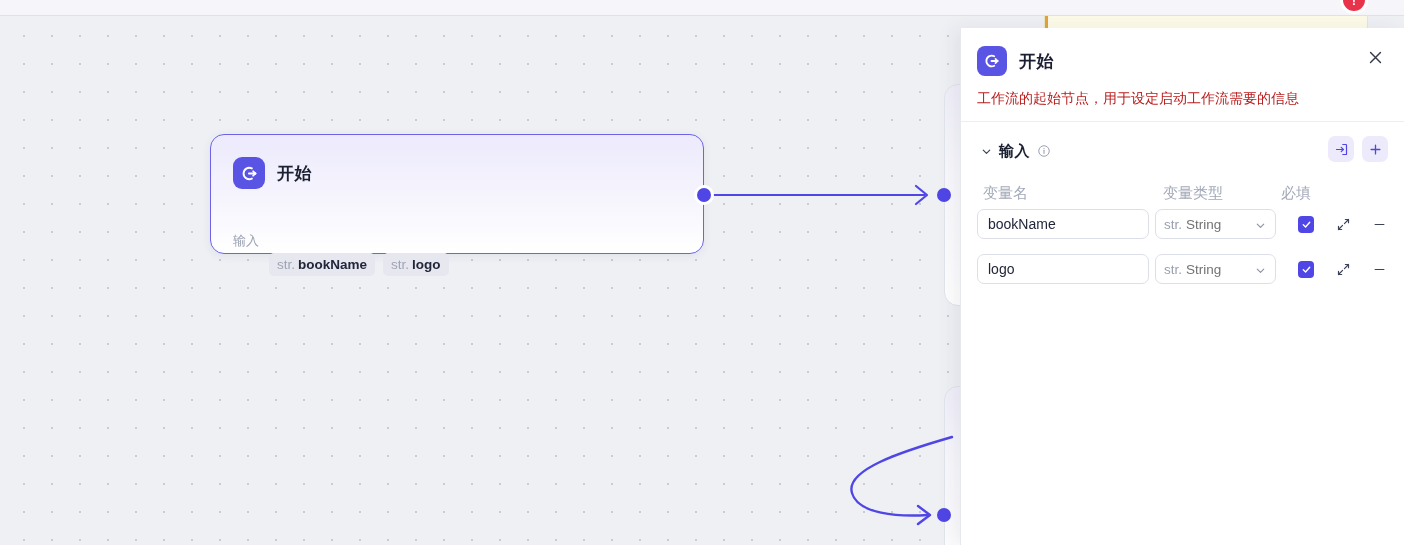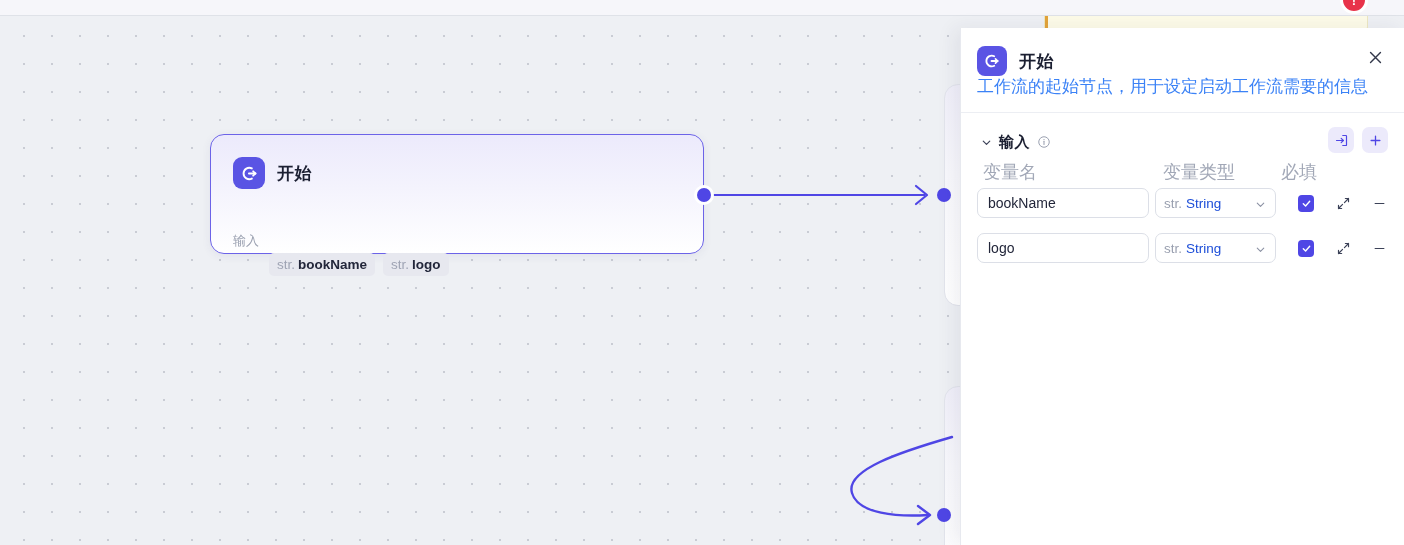--- a/index.html
+++ b/index.html
@@ -95,51 +95,51 @@
   .ph-row{display:flex;align-items:center;gap:12px;}
   .ph-icon{
     width:30px;height:30px;border-radius:8px;background:#5a54e4;
     display:flex;align-items:center;justify-content:center;flex:none;
   }
   .ph-title{font-size:17px;font-weight:700;color:#1b1f31;letter-spacing:.5px;}
   #panel-close{
     position:absolute;right:16px;top:16px;width:26px;height:26px;
     display:flex;align-items:center;justify-content:center;cursor:pointer;
   }
-  .ph-desc{margin-top:0;font-size:17px;color:#3b82f6;line-height:1.3;}
+  .ph-desc{margin-top:13px;font-size:14px;color:#b91c1c;line-height:1.3;}
 
   #section-input{padding:12px 16px 0 16px;}
   .sec-head{display:flex;align-items:center;height:34px;position:relative;}
   .sec-caret{width:18px;display:flex;align-items:center;justify-content:center;cursor:pointer;}
   .sec-title{font-size:15px;font-weight:700;color:#1b1f31;margin-left:4px;letter-spacing:.5px;}
   .sec-info{margin-left:7px;display:flex;align-items:center;cursor:pointer;}
   .sec-actions{position:absolute;right:0;top:2px;display:flex;gap:8px;}
   .sq-btn{
     width:26px;height:26px;border-radius:7px;background:#eceafb;
     display:flex;align-items:center;justify-content:center;cursor:pointer;
   }
 
-  .tbl-head{display:flex;align-items:center;height:26px;margin-top:0;font-size:18px;color:#a2a8b7;}
+  .tbl-head{display:flex;align-items:center;height:26px;margin-top:12px;font-size:15px;color:#a2a8b7;}
   .col-name{width:180px;padding-left:6px;}
   .col-type{width:118px;}
   .col-req{width:60px;}
 
   .tbl-row{display:flex;align-items:center;height:36px;margin-bottom:9px;}
   .inp{
     width:174px;height:30px;border:1px solid #dcdfe7;border-radius:7px;
     box-sizing:border-box;display:flex;align-items:center;padding:0 10px;
     font-size:14px;color:#22263a;background:#fff;
   }
   .sel{
     width:122px;height:30px;border:1px solid #dcdfe7;border-radius:7px;
     box-sizing:border-box;display:flex;align-items:center;padding:0 8px;
     margin-left:6px;background:#fff;position:relative;
   }
   .sel .pre{font-size:13.5px;color:#9aa0b0;margin-right:4px;}
-  .sel .val{font-size:13.5px;color:#1d4ed8;}
+  .sel .val{font-size:13.5px;color:#737373;}
   .sel .caret{position:absolute;right:8px;top:8px;}
   .cbx{
     width:17px;height:17px;border-radius:4px;background:#4f46e5;margin-left:22px;
     display:flex;align-items:center;justify-content:center;cursor:pointer;
   }
   .ico-btn{margin-left:20px;display:flex;align-items:center;justify-content:center;cursor:pointer;width:18px;height:18px;}
   .ico-btn.minus{margin-left:18px;}
 </style>
 </head>
 <body>

